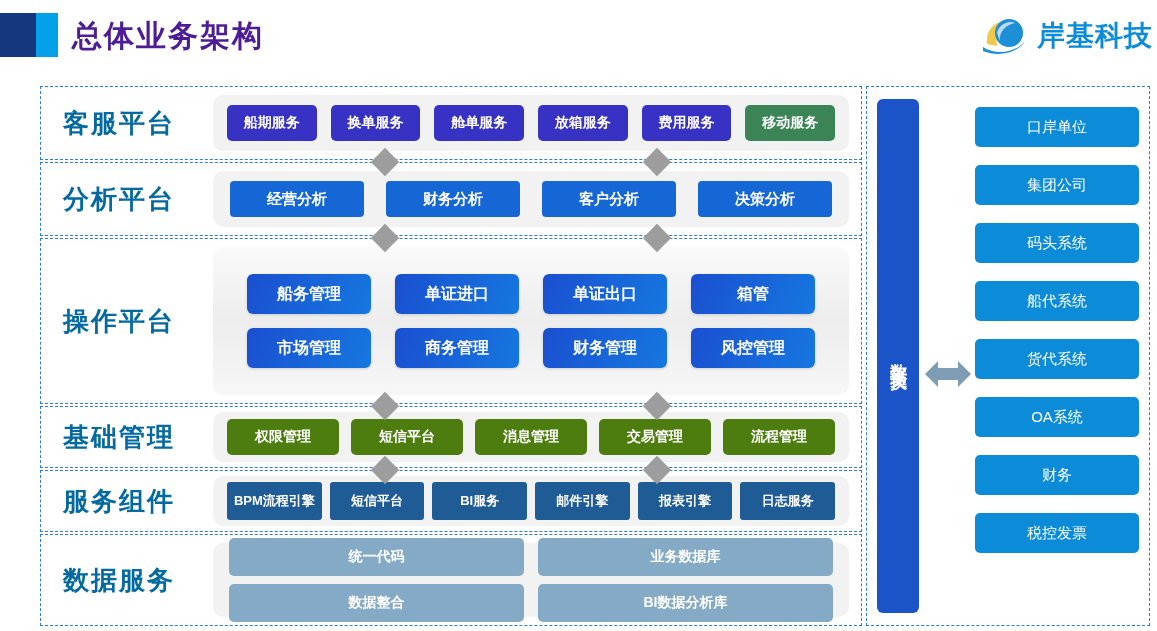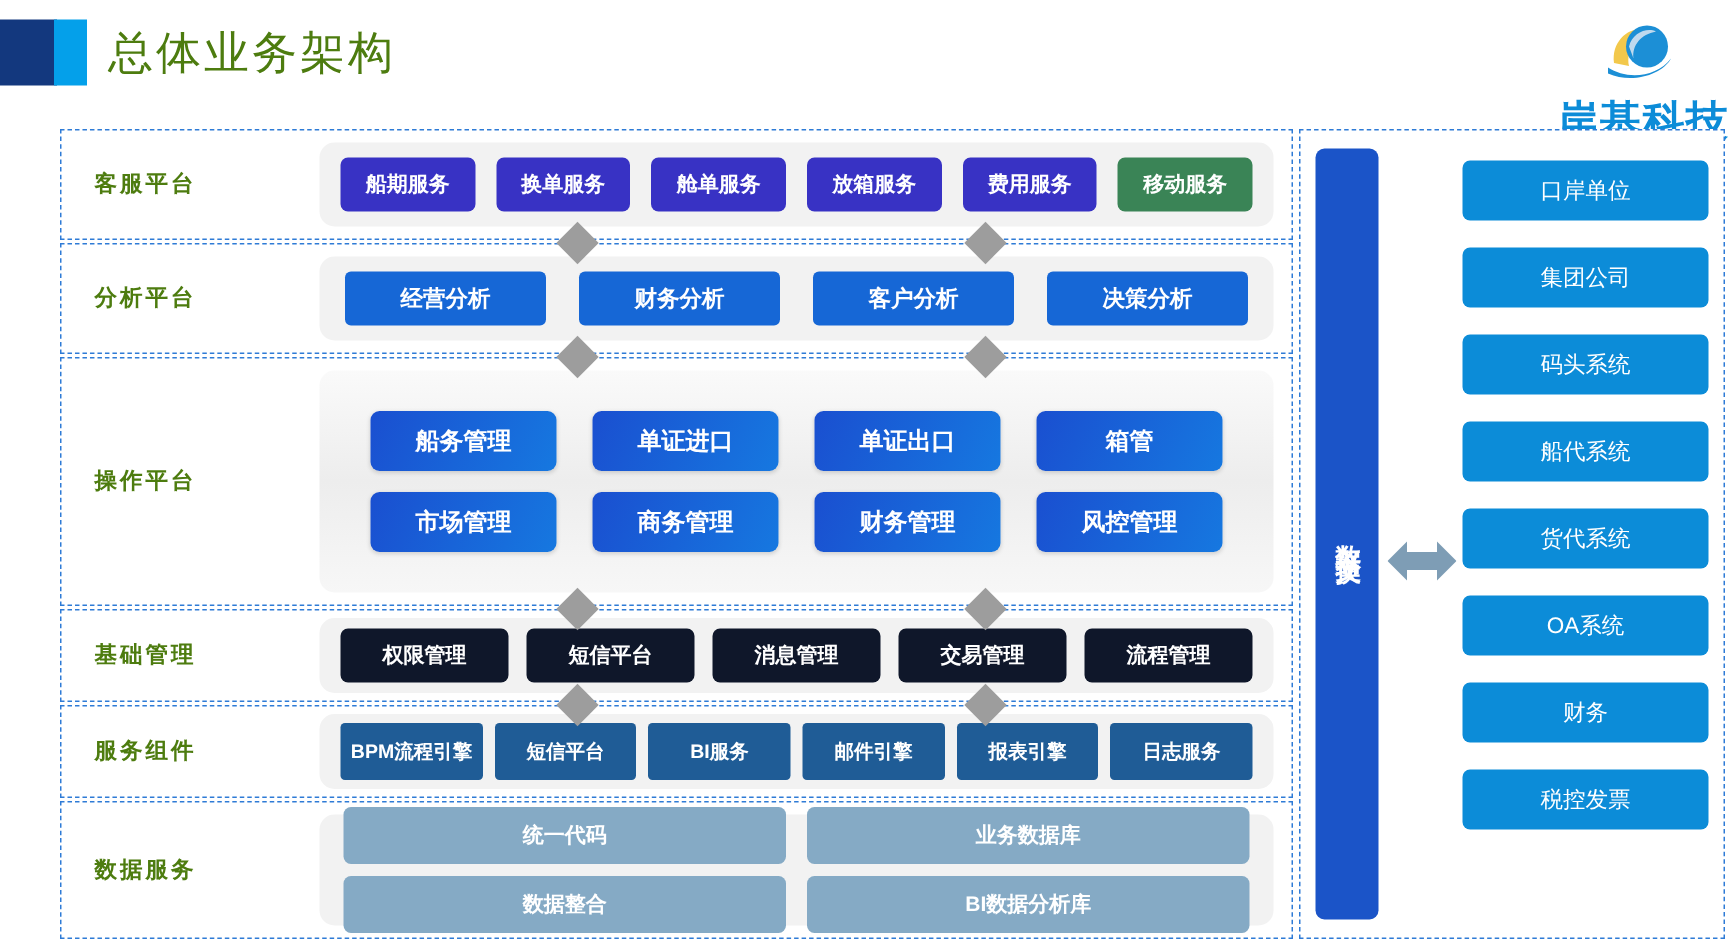--- a/index.html
+++ b/index.html
@@ -9,37 +9,37 @@
     font-family: "Liberation Sans", "DejaVu Sans", sans-serif;
     overflow: hidden;
   }
   #page { position: relative; width: 1157px; height: 631px; background:#fff; }
 
   
   .header { position:absolute; left:0; top:0; width:1157px; height:72px; }
   .accent { position:absolute; left:0; top:13px; width:58px; height:44px; }
   .accent-dark { position:absolute; left:0; top:0; width:38px; height:44px; background:#13387E; }
   .accent-light { position:absolute; left:36px; top:0; width:22px; height:44px; background:#04A0EA; }
-  .title { position:absolute; left:72px; top:14px; font-size:30px; font-weight:normal;
-           color:#4d7c0f; letter-spacing:2px; line-height:44px; }
-
-  .logo { position:absolute; right:4px; top:12px; height:48px; display:flex; align-items:center; gap:6px;flex-direction:column; }
+  .title { position:absolute; left:72px; top:14px; font-size:30px; font-weight:bold;
+           color:#4c1d95; letter-spacing:2px; line-height:44px; }
+
+  .logo { position:absolute; right:4px; top:12px; height:48px; display:flex; align-items:center; gap:6px; }
   .logo-mark { width:50px; height:44px; position:relative; }
   .logo-text { font-size:28px; font-weight:bold; color:#0C8CD8; letter-spacing:1px; }
 
   
   .frame { position:absolute; left:40px; top:86px; width:1110px; height:540px; }
 
   .left-col { position:absolute; left:0; top:0; width:822px; height:540px; }
   .right-col { position:absolute; left:826px; top:0; width:284px; height:540px; }
 
   
   .band { position:absolute; left:0; width:822px; border:1px dashed #2E7BD6; background:#fff; }
   .band-label { position:absolute; left:22px; top:50%; transform:translateY(-50%);
-                font-size:15px; font-weight:bold; color:#4d7c0f; letter-spacing:2px;
+                font-size:26px; font-weight:bold; color:#0369a1; letter-spacing:2px;
                 white-space:nowrap; }
   .inner-panel { position:absolute; left:172px; right:12px; top:8px; bottom:8px;
                  background:#f2f2f2; border-radius:10px;
                  display:flex; align-items:center; justify-content:center; }
   .inner-panel.grad { background:linear-gradient(180deg,#fafafa 0%, #ededed 50%, #f7f7f7 100%); }
 
   .row { display:flex; align-items:center; justify-content:center; gap:14px; width:100%; padding:0 14px; }
   .rows { display:flex; flex-direction:column; gap:14px; width:100%; padding:0 22px; }
   .rows .row { gap:24px; padding:0; }
 
@@ -51,21 +51,21 @@
   
   .chip-cs { background:#3832C4; font-size:14px; height:36px; width:95px; }
   .chip-cs.green { background:#3A8456; }
   
   .chip-an { background:#1667D6; font-size:15px; height:36px; width:134px; border-radius:4px; }
   
   .chip-op { background:linear-gradient(115deg,#1A4FD0 0%, #1678E0 100%);
              font-size:16px; height:40px; width:124px; border-radius:6px;
              box-shadow:0 1px 3px rgba(0,0,0,.15); }
   
-  .chip-bm { background:#0f172a; font-size:14px; height:36px; width:128px; border-radius:5px; }
+  .chip-bm { background:#4d7c0f; font-size:14px; height:36px; width:128px; border-radius:5px; }
   
   .chip-sc { background:#1F5C96; font-size:13px; height:38px; width:102px; border-radius:3px; }
   
   .chip-ds { background:#85AAC5; font-size:14px; height:38px; width:342px; border-radius:5px; }
 
   
   .diamond { position:absolute; width:20px; height:20px; background:#9d9d9d;
              transform:rotate(45deg); }
   .diamond::before { content:""; }
 

